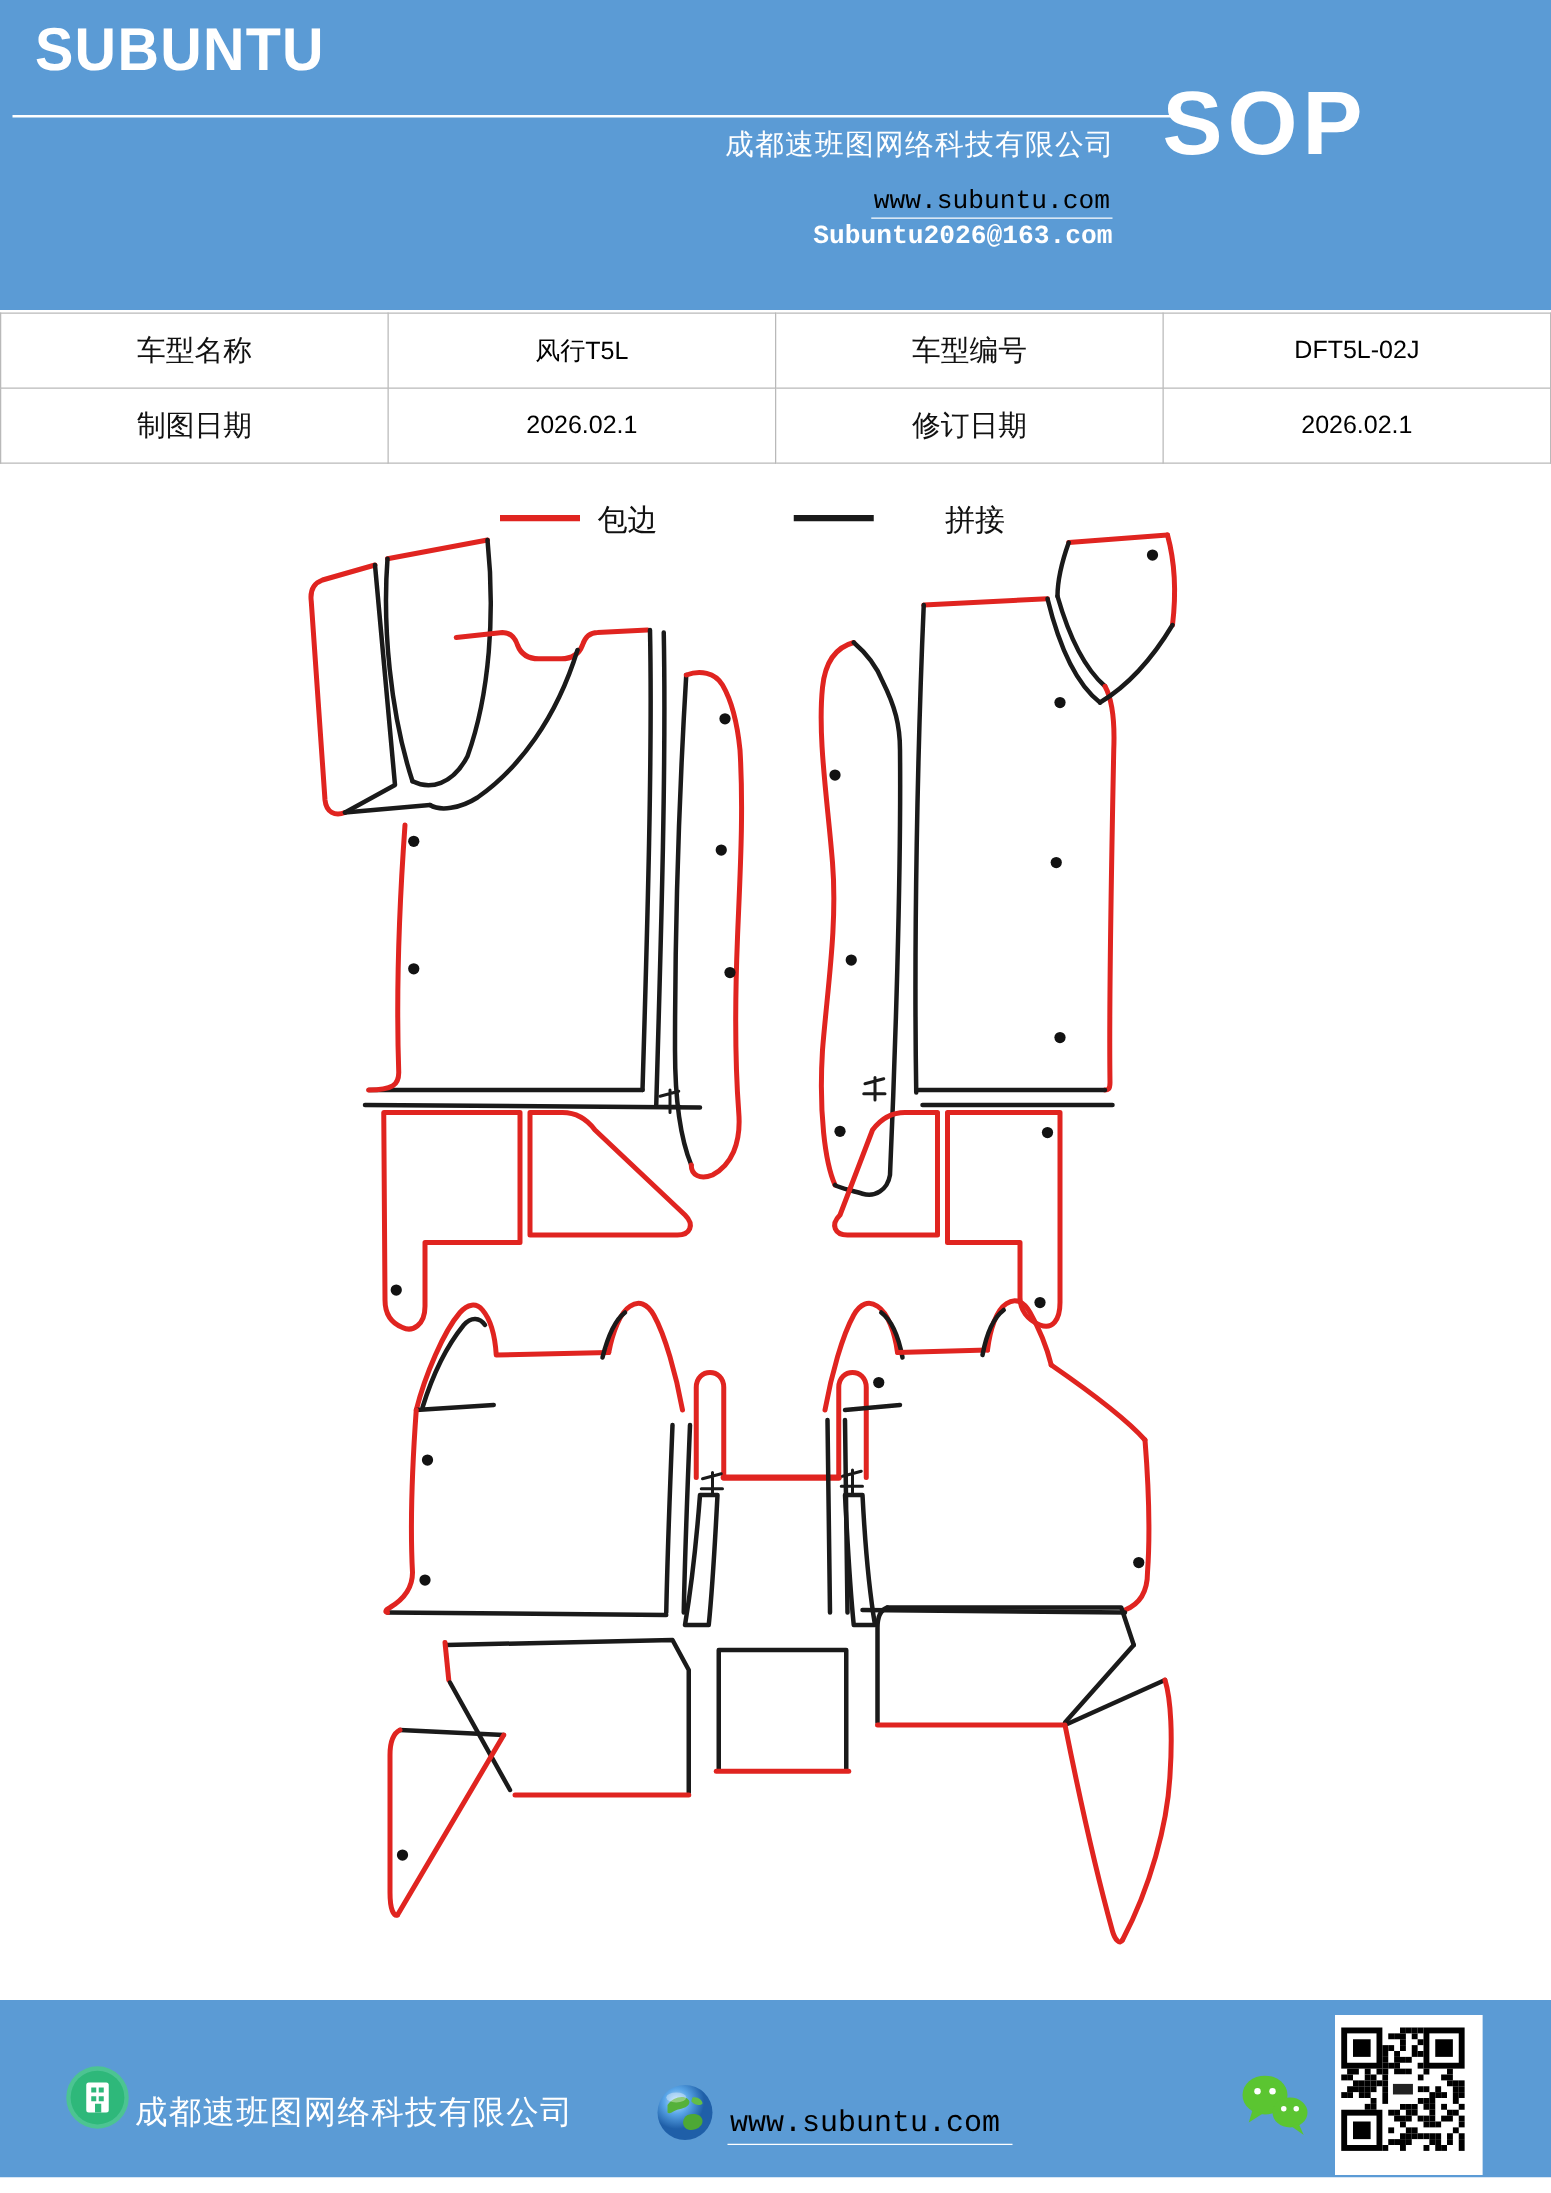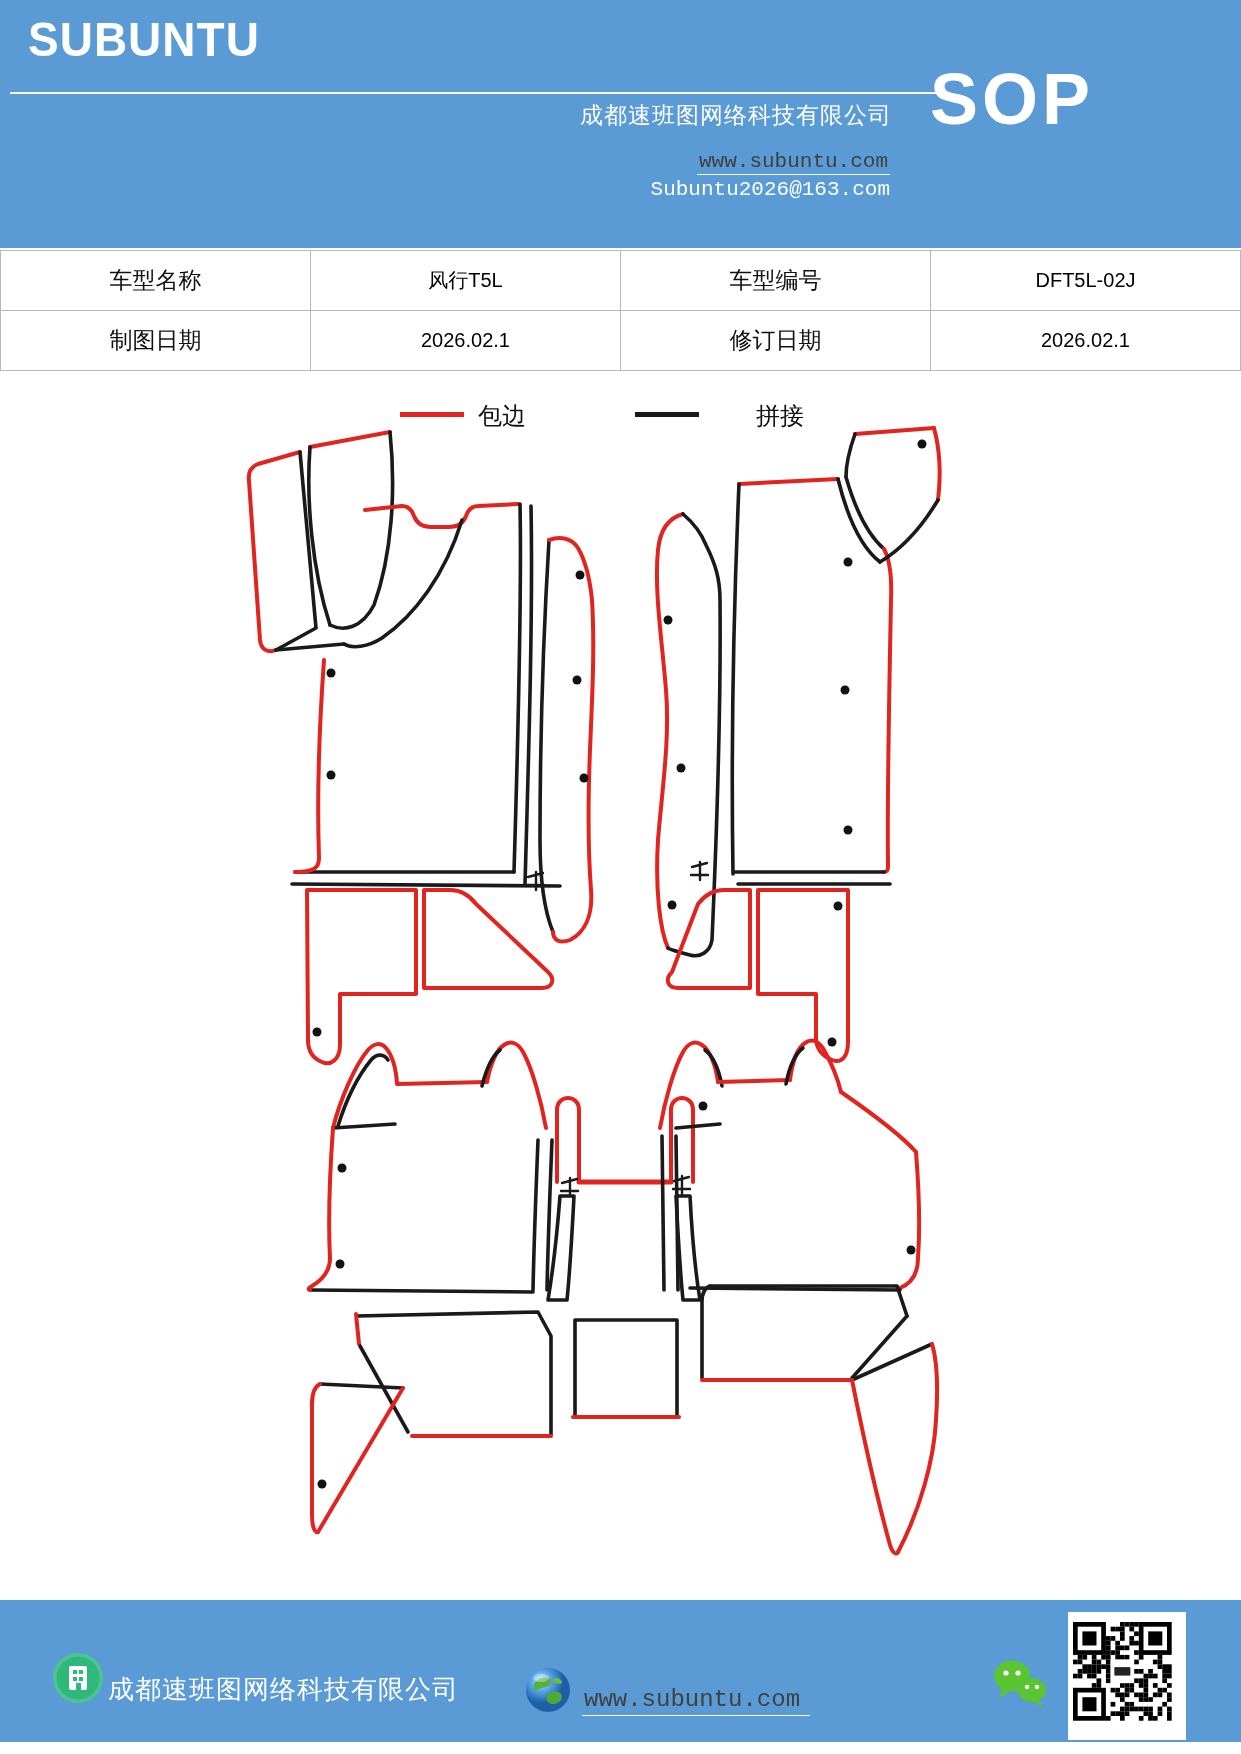--- a/index.html
+++ b/index.html
@@ -9,24 +9,24 @@
   
   .header{position:absolute;left:0;top:0;width:1241px;height:248px;background:var(--c-blue);color:#fff;}
   .logo{position:absolute;left:28px;top:12px;font-size:46px;font-weight:900;letter-spacing:1px;
         font-family:"Liberation Sans",sans-serif;transform:scaleY(1.05);}
   .header-rule{position:absolute;left:10px;top:92px;width:928px;height:2px;background:#fff;}
   .doc-title{position:absolute;left:28px;top:132px;font-size:37px;font-family:"Liberation Serif",serif;letter-spacing:2px;}
   .co-name{position:absolute;left:0;top:100px;width:892px;text-align:right;font-size:23px;
            font-family:"Liberation Serif",serif;letter-spacing:1px;}
   .site{position:absolute;left:0;top:150px;width:890px;text-align:right;font-size:21px;
         font-family:"Liberation Mono","DejaVu Sans Mono",monospace;}
-  .site a, .fsite a{color:#404040;text-decoration:none;}
+  .site a, .fsite a{color:#000000;text-decoration:none;}
   .site .u{border-bottom:1.5px solid #fff;padding:0 2px 1px 2px;}
   .mail{position:absolute;left:0;top:178px;width:890px;text-align:right;font-size:21px;
-        font-family:"Liberation Mono","DejaVu Sans Mono",monospace;}
+        font-family:"Liberation Mono","DejaVu Sans Mono",monospace;font-weight:bold;}
   .sop{position:absolute;left:930px;top:58px;font-size:72px;font-weight:800;letter-spacing:4px;
        font-family:"Liberation Sans",sans-serif;}
 
   
   .info-table{position:absolute;left:0;top:250px;width:1241px;height:114px;border-collapse:collapse;table-layout:fixed;}
   .info-table td{border:1px solid #b9b9b9;text-align:center;vertical-align:middle;height:57px;}
   .info-table td.lab{font-family:Liberation Mono, monospace;font-size:23px;color:#111;}
   .info-table td.val{font-size:20px;color:#000000;font-weight:500;}
 
   

